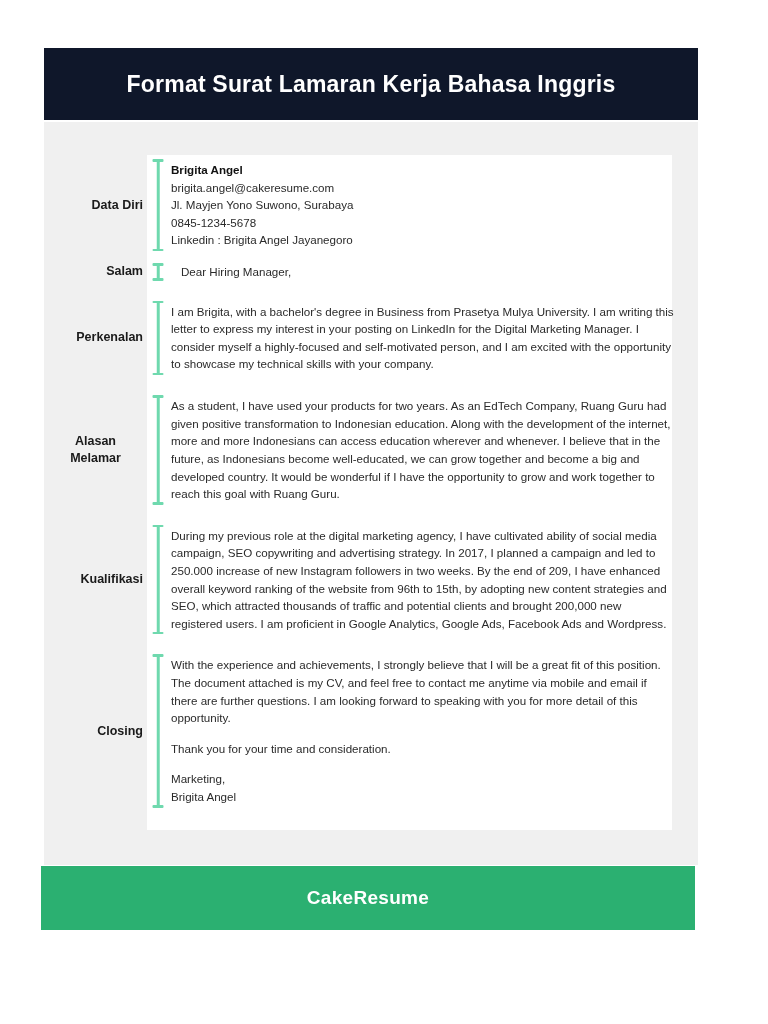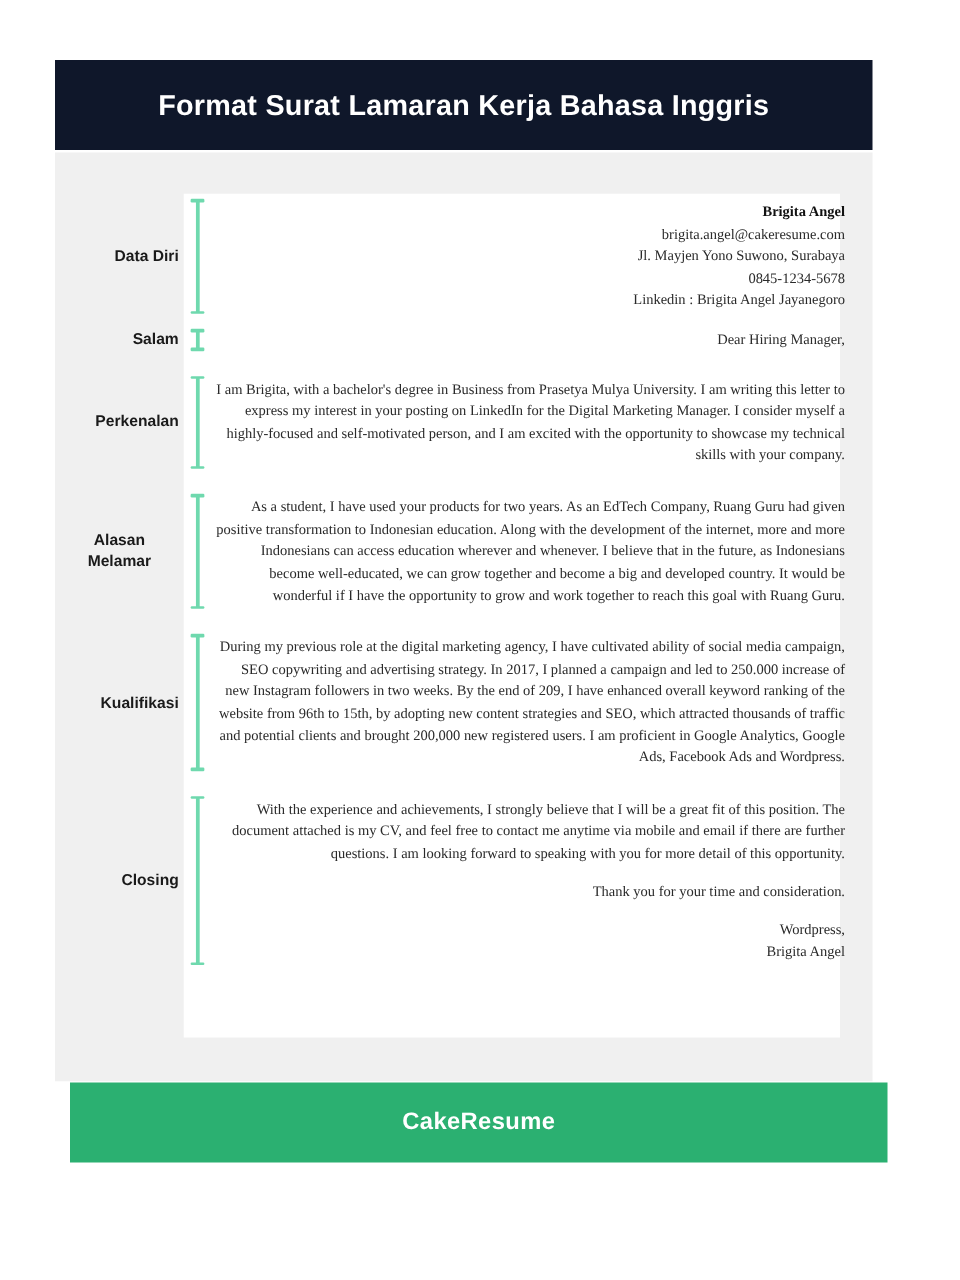--- a/index.html
+++ b/index.html
@@ -130,41 +130,41 @@
   .bracket .cap-bot { bottom: 4px; }
 
   .text-block {
     flex: 1 1 auto;
     padding: 6px 22px 6px 2px;
   }
   .text-block p {
     font-size: 11.6px;
     line-height: 1.52;
     color: #2a2a2a;
-    font-family: Liberation Serif, serif;
-    text-align: right;
+    font-family: Liberation Sans, sans-serif;
+    text-align: left;
   }
   .text-block p.name {
     font-weight: bold;
     color: #111111;
   }
   .text-block p.gap {
     margin-top: 13px;
   }
   .row-salam    .text-block { padding-top: 4px;  padding-bottom: 4px; margin-left: 10px; }
   .row-salam    { margin-top: 4px; }
   .row-perkenalan { margin-top: 12px; }
   .row-alasan     { margin-top: 12px; }
   .row-kualifikasi{ margin-top: 12px; }
   .row-closing    { margin-top: 12px; }
 
   
   .footer-banner {
     position: absolute;
-    left: 56px;
+    left: 41px;
     top: 866px;
     width: 654px;
     height: 64px;
     background: #2BB071;
     display: flex;
     align-items: center;
     justify-content: center;
   }
   .footer-logo {
     color: #ffffff;
@@ -271,21 +271,21 @@
           </div>
           <div class="row-content">
             <div class="bracket">
               <span class="cap cap-top"></span>
               <span class="stem"></span>
               <span class="cap cap-bot"></span>
             </div>
             <div class="text-block">
               <p>With the experience and achievements, I strongly believe that I will be a great fit of this position. The document attached is my CV, and feel free to contact me anytime via mobile and email if there are further questions. I am looking forward to speaking with you for more detail of this opportunity.</p>
               <p class="gap">Thank you for your time and consideration.</p>
-              <p class="gap">Wordpress,</p>
+              <p class="gap">Marketing,</p>
               <p>Brigita Angel</p>
             </div>
           </div>
         </div>
       </div>
   </div>
 
   <div class="footer-banner">
     <div class="footer-logo">CakeResume</div>
   </div>

